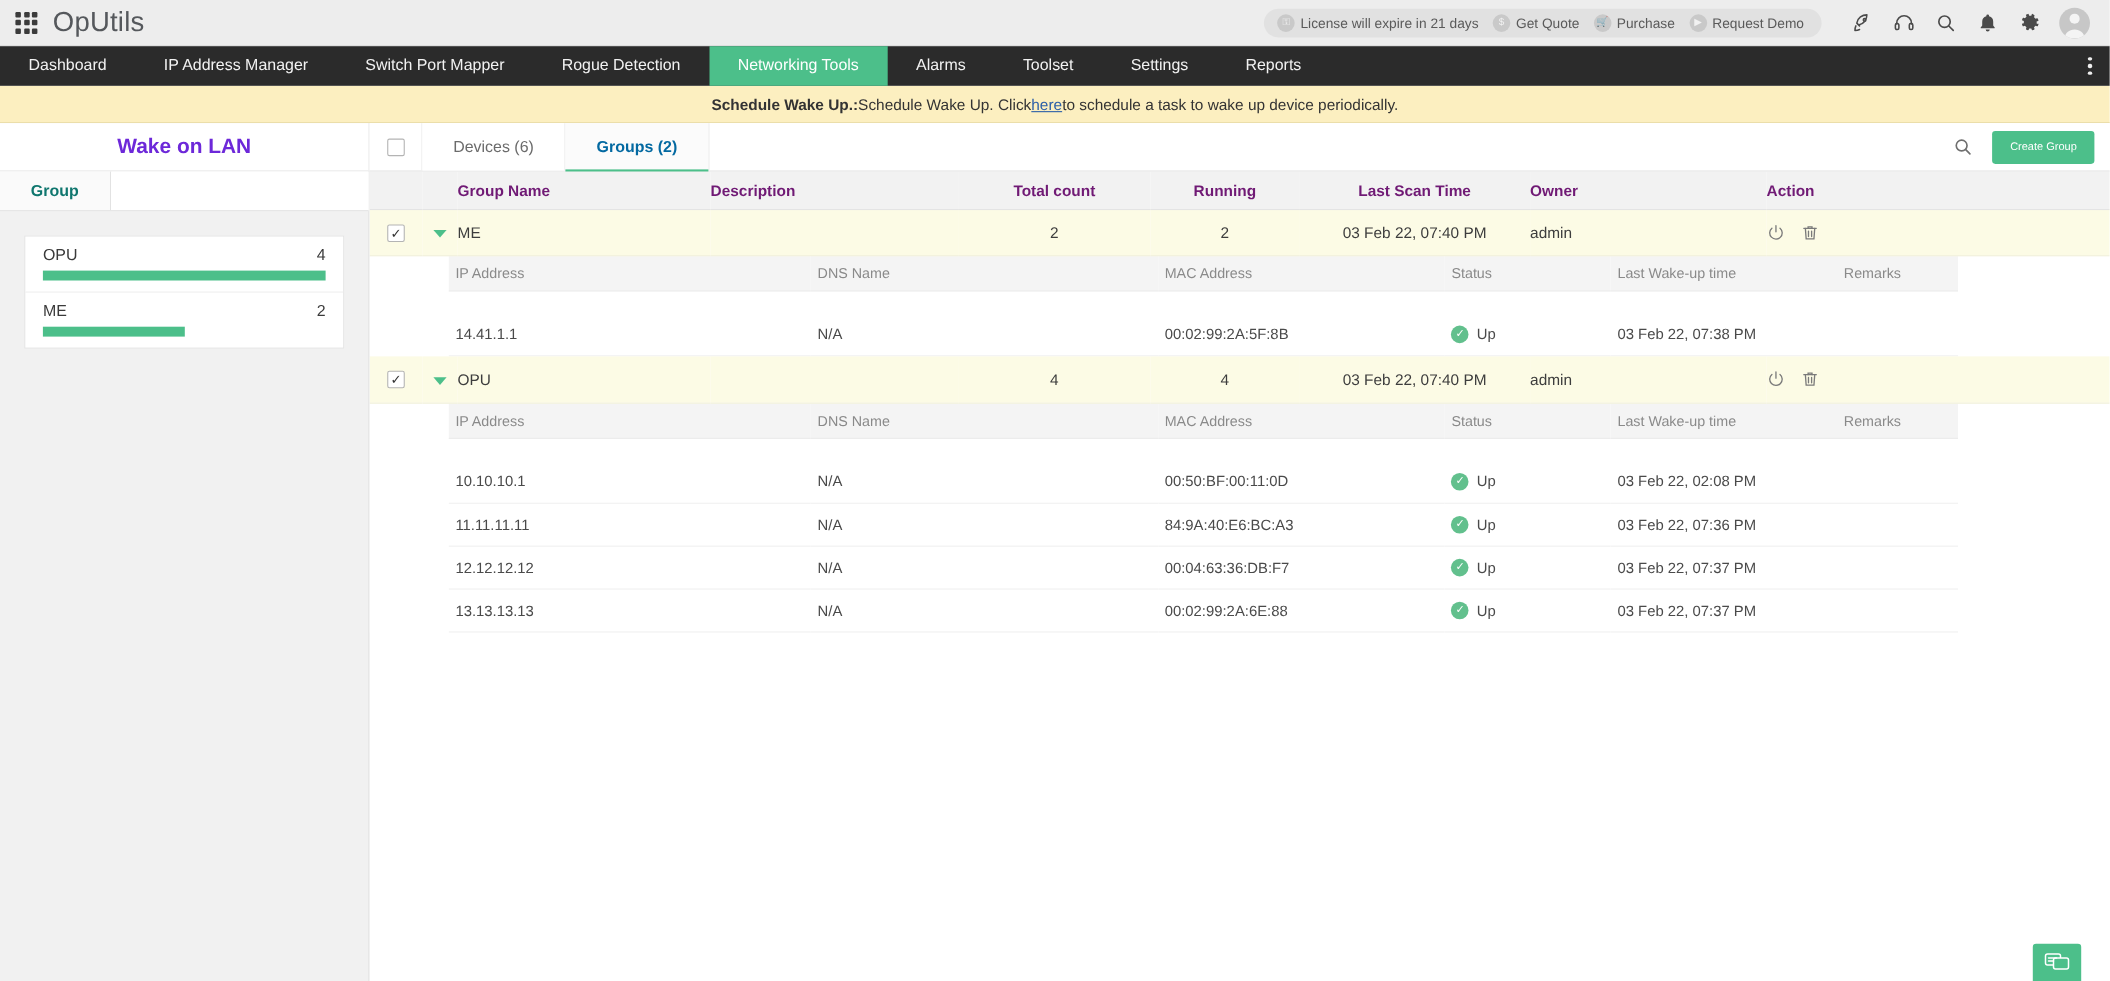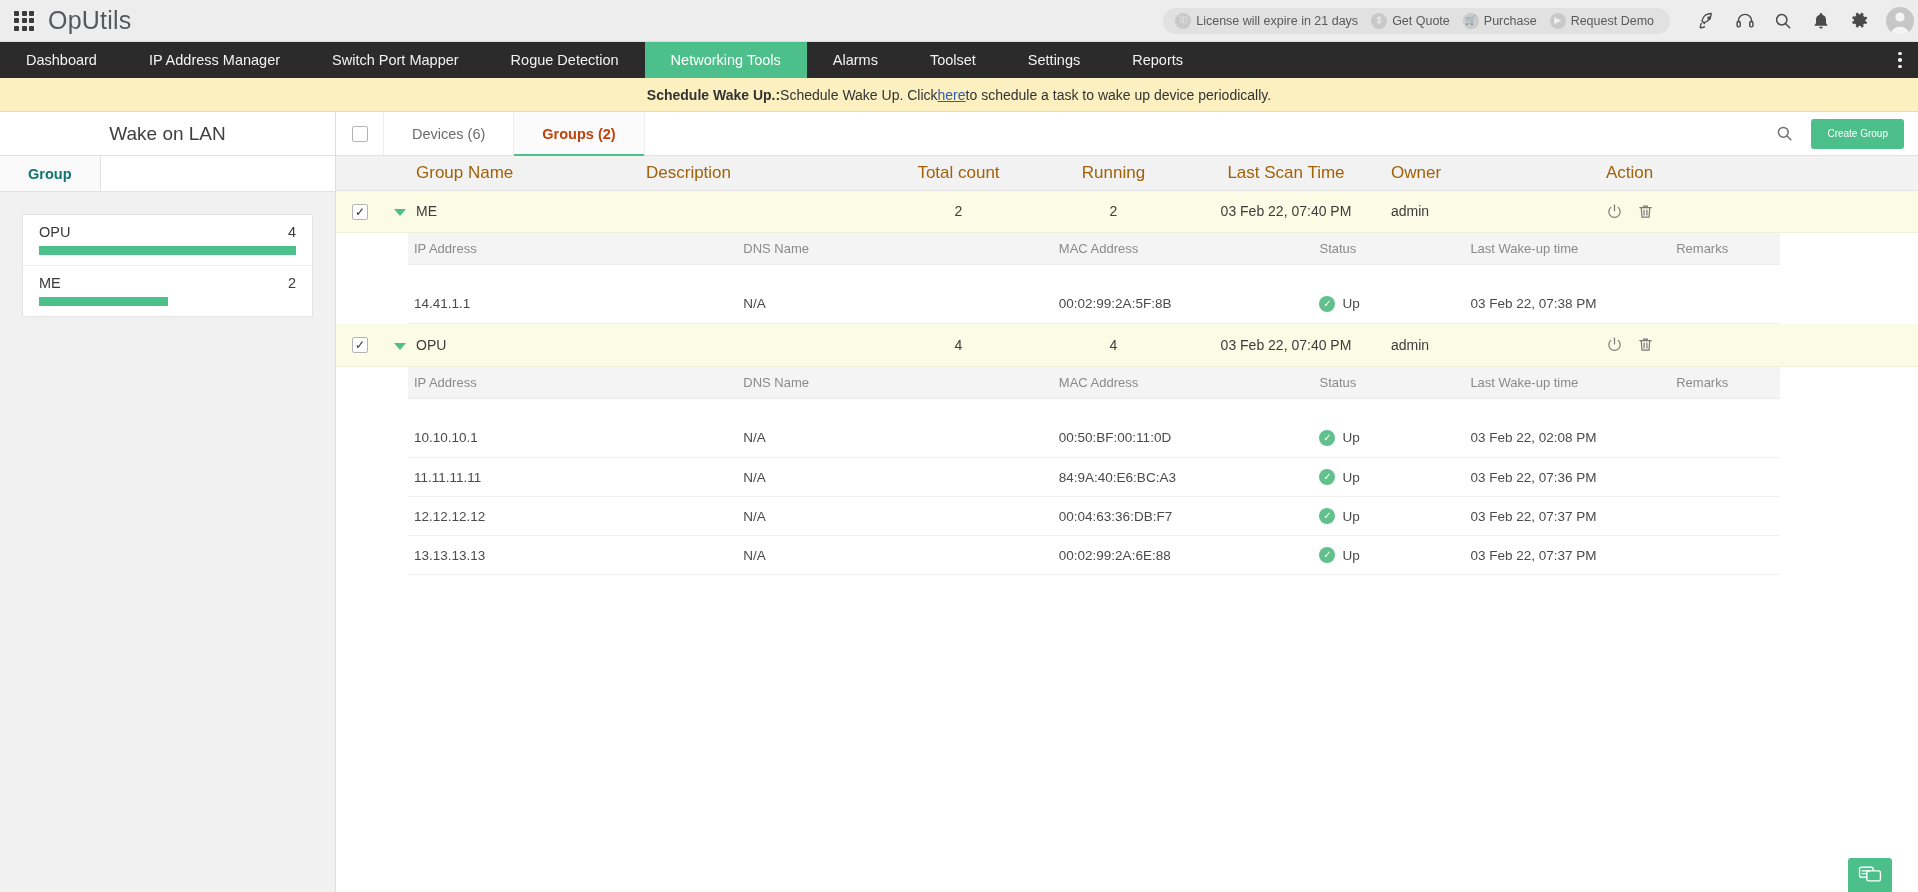--- a/index.html
+++ b/index.html
@@ -9,21 +9,21 @@
     background: #ffffff;
     overflow: hidden;
   }
 
   
   .topbar {
     height: 42px;
     background: #ededed;
     display: flex;
     align-items: center;
-    padding: 0 4px 0 14px;
+    padding: 0 18px 0 14px;
     border-bottom: 1px solid #dcdcdc;
     position: relative;
   }
   .grid-icon {
     display: grid;
     grid-template-columns: repeat(3, 5px);
     grid-template-rows: repeat(3, 5px);
     gap: 2.5px;
     margin-right: 14px;
     cursor: pointer;
@@ -119,21 +119,21 @@
   
   .left-pane {
     width: 336px; flex: 0 0 336px;
     background: #f1f1f1;
     border-right: 1px solid #dedede;
     display: flex; flex-direction: column;
   }
   .wol-title {
     height: 44px; background: #ffffff;
     display: flex; align-items: center; justify-content: center;
-    font-size: 19px; color: #404040; font-weight: 400;
+    font-size: 19px; color: #6d28d9; font-weight: 700;
     border-bottom: 1px solid #e2e2e2;
   }
   .group-tabbar {
     height: 36px; background: #ffffff;
     display: flex; align-items: stretch;
     border-bottom: 1px solid #e2e2e2;
   }
   .group-tab {
     padding: 0 28px;
     display: flex; align-items: center;
@@ -182,21 +182,21 @@
   .cbx.checked::after { content: "✓"; font-size: 12px; color: #333; }
   .mtab {
     display: flex; align-items: center;
     padding: 0 28px;
     font-size: 14.5px; color: #6b6b6b;
     cursor: pointer;
     border-right: 1px solid #eee;
     position: relative;
     background: #ffffff;
   }
-  .mtab.active { color: #c2410c; font-weight: bold; background: #fbfbfb; }
+  .mtab.active { color: #0369a1; font-weight: bold; background: #fbfbfb; }
   .mtab.active::after {
     content: ""; position: absolute; left: 0; right: 0; bottom: -1px;
     height: 2px; background: #4cbf8a;
   }
   .tab-spacer { flex: 1; }
   .search-btn {
     width: 46px; display: flex; align-items: center; justify-content: center;
     cursor: pointer; color: #6f6f6f;
   }
   .create-btn {
@@ -206,21 +206,21 @@
     font-size: 10px; cursor: pointer;
     margin: 0 14px 0 4px; align-self: center;
     font-family: "Liberation Sans", sans-serif;
     white-space: nowrap;
   }
 
   
   .grp-table { width: 100%; border-collapse: collapse; table-layout: fixed; }
   .grp-head th {
     background: #f2f2f2;
-    font-size: 17px; color: #a16207; font-weight: normal;
+    font-size: 14px; color: #701a75; font-weight: bold;
     height: 34px; text-align: left;
     border-bottom: 1px solid #e4e4e4;
     padding: 0;
   }
   .col-chk  { width: 48px; }
   .col-exp  { width: 32px; }
   .col-name { width: 230px; }
   .col-desc { width: 225px; }
   .col-cnt  { width: 175px; }
   .col-run  { width: 135px; }

